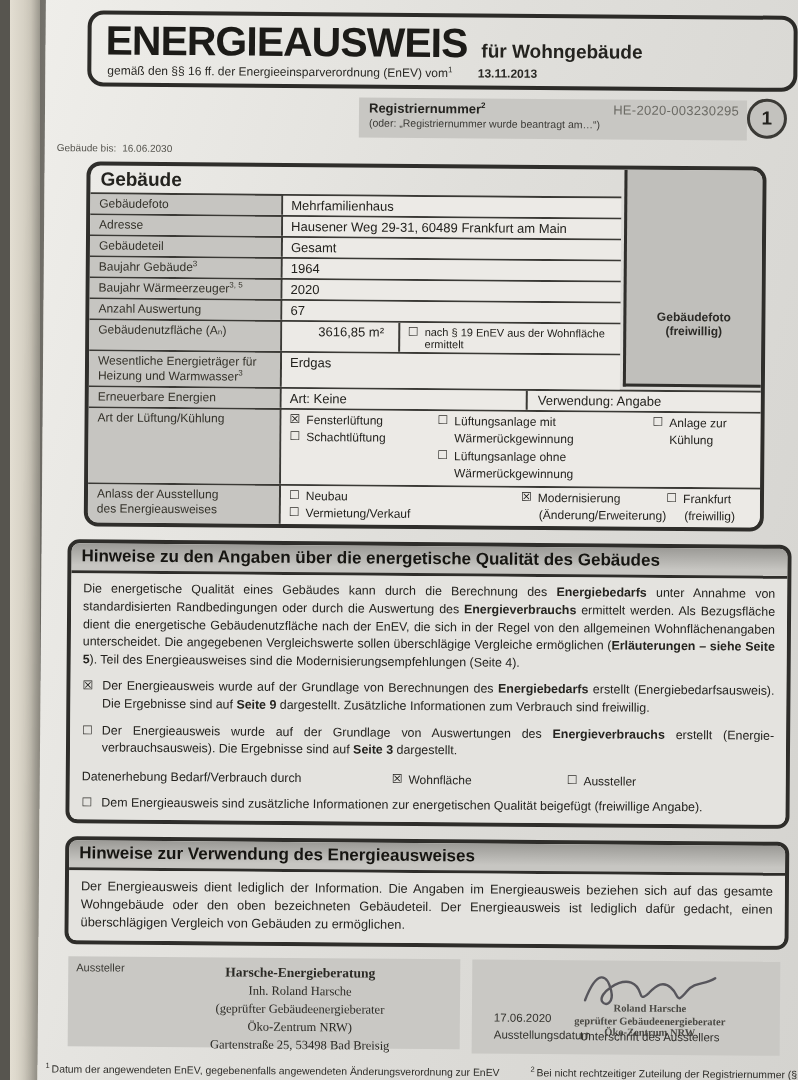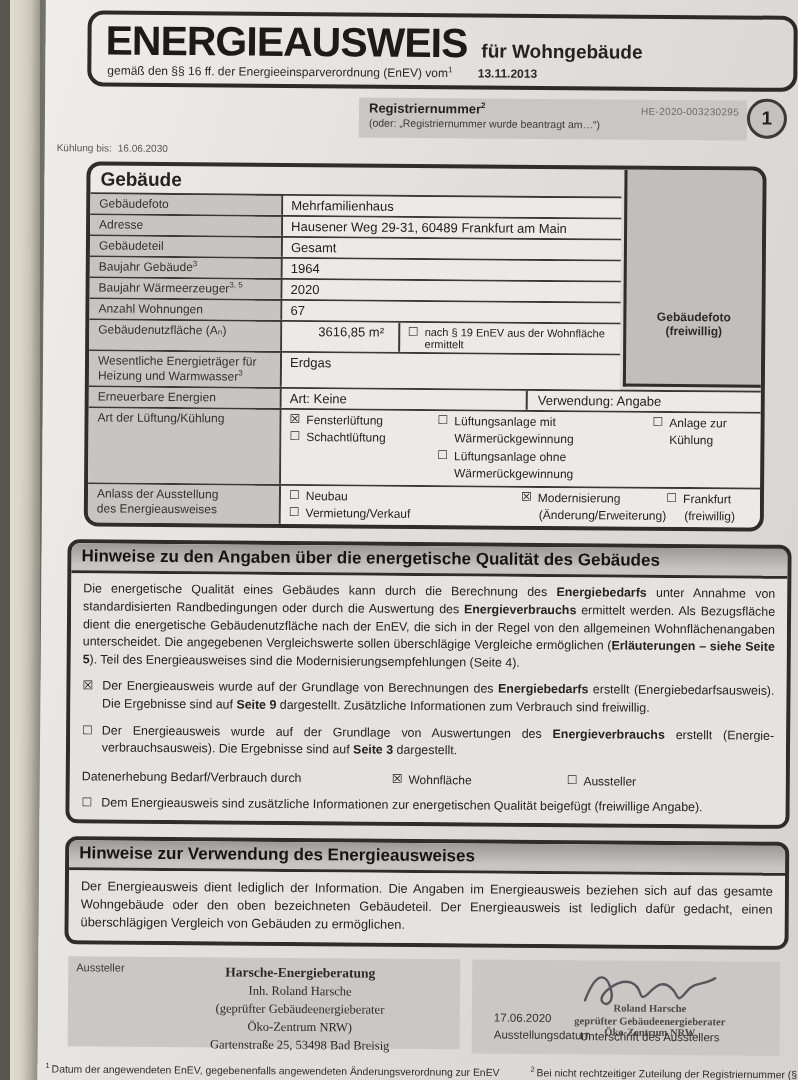--- a/index.html
+++ b/index.html
@@ -33,21 +33,21 @@
   .main-title{font-size:41px;font-weight:900;letter-spacing:-1px;color:#1c1b18;line-height:.95;}
   .subtitle{font-size:19px;font-weight:bold;margin-left:14px;}
   .law-line{font-size:12px;margin:3px 0 2px 2px;color:#2a2925;}
   .law-date{font-weight:600;margin-left:22px;}
 
   .registry-row{position:relative;height:44px;margin-top:9px;}
   .registry-panel{position:absolute;left:288px;top:0;width:388px;height:40px;
     background:#c8c7c3;padding:3px 8px 0 10px;box-sizing:border-box;}
   .registry-top{display:flex;justify-content:space-between;align-items:baseline;}
   .registry-label{font-size:13px;font-weight:bold;}
-  .registry-value{font-size:10px;color:#6c6b65;letter-spacing:.3px;margin-left:20px;}
+  .registry-value{font-size:13px;color:#6c6b65;letter-spacing:.3px;margin-left:20px;}
   .registry-alt{font-size:10.5px;color:#3a3935;margin-top:1px;}
   .page-badge{position:absolute;right:0;top:-2px;width:34px;height:34px;border:3px solid #3b3a36;
     border-radius:50%;background:#c3c2be;display:flex;align-items:center;justify-content:center;
     font-size:19px;font-weight:bold;color:#23221e;}
   .valid-line{font-size:10px;color:#55544e;margin:3px 0 0 12px;}
   .valid-line span{margin-right:6px;}
 
   
   .building-box{position:relative;border:4px solid #2f2e2b;border-radius:14px;margin-top:8px;overflow:hidden;}
   .building-title{font-size:19px;font-weight:800;padding:3px 10px 2px;height:22px;}
@@ -147,21 +147,21 @@
           <span class="registry-label"><span>Registriernummer</span><sup>2</sup></span>
           <span class="registry-value">HE-2020-003230295</span>
         </div>
         <div class="registry-alt">(oder: „Registriernummer wurde beantragt am…“)</div>
       </div>
       <div class="page-badge">
           <span>1</span>
         </div>
     </div>
     <div class="valid-line block-wide">
-      <span>Kühlung bis:</span><span>16.06.2030</span>
+      <span>Gebäude bis:</span><span>16.06.2030</span>
     </div>
 
     <div class="building-box block-narrow">
       <div class="photo-col">
         <div>Gebäudefoto</div>
         <div>(freiwillig)</div>
       </div>
       <div class="building-title">Gebäude</div>
 
       <div class="b-row">
@@ -178,21 +178,21 @@
         </div>
       <div class="b-row">
           <div class="b-label"><span>Baujahr Gebäude</span><sup>3</sup></div>
           <div class="b-value plain">1964</div>
         </div>
       <div class="b-row">
           <div class="b-label"><span>Baujahr Wärmeerzeuger</span><sup>3, 5</sup></div>
           <div class="b-value plain">2020</div>
         </div>
       <div class="b-row">
-          <div class="b-label"><span>Anzahl Wohnungen</span><sup></sup></div>
+          <div class="b-label"><span>Anzahl Auswertung</span><sup></sup></div>
           <div class="b-value plain">67</div>
         </div>
 
       <div class="b-row">
         <div class="b-label"><span>Gebäudenutzfläche (Aₙ)</span><sup></sup></div>
         <div class="b-value">
           <span class="nv">3616,85 m²</span>
           <span class="nv-div"></span>
           <span class="cb">☐</span>
           <span class="nv-note">nach § 19 EnEV aus der Wohnfläche ermittelt</span>

